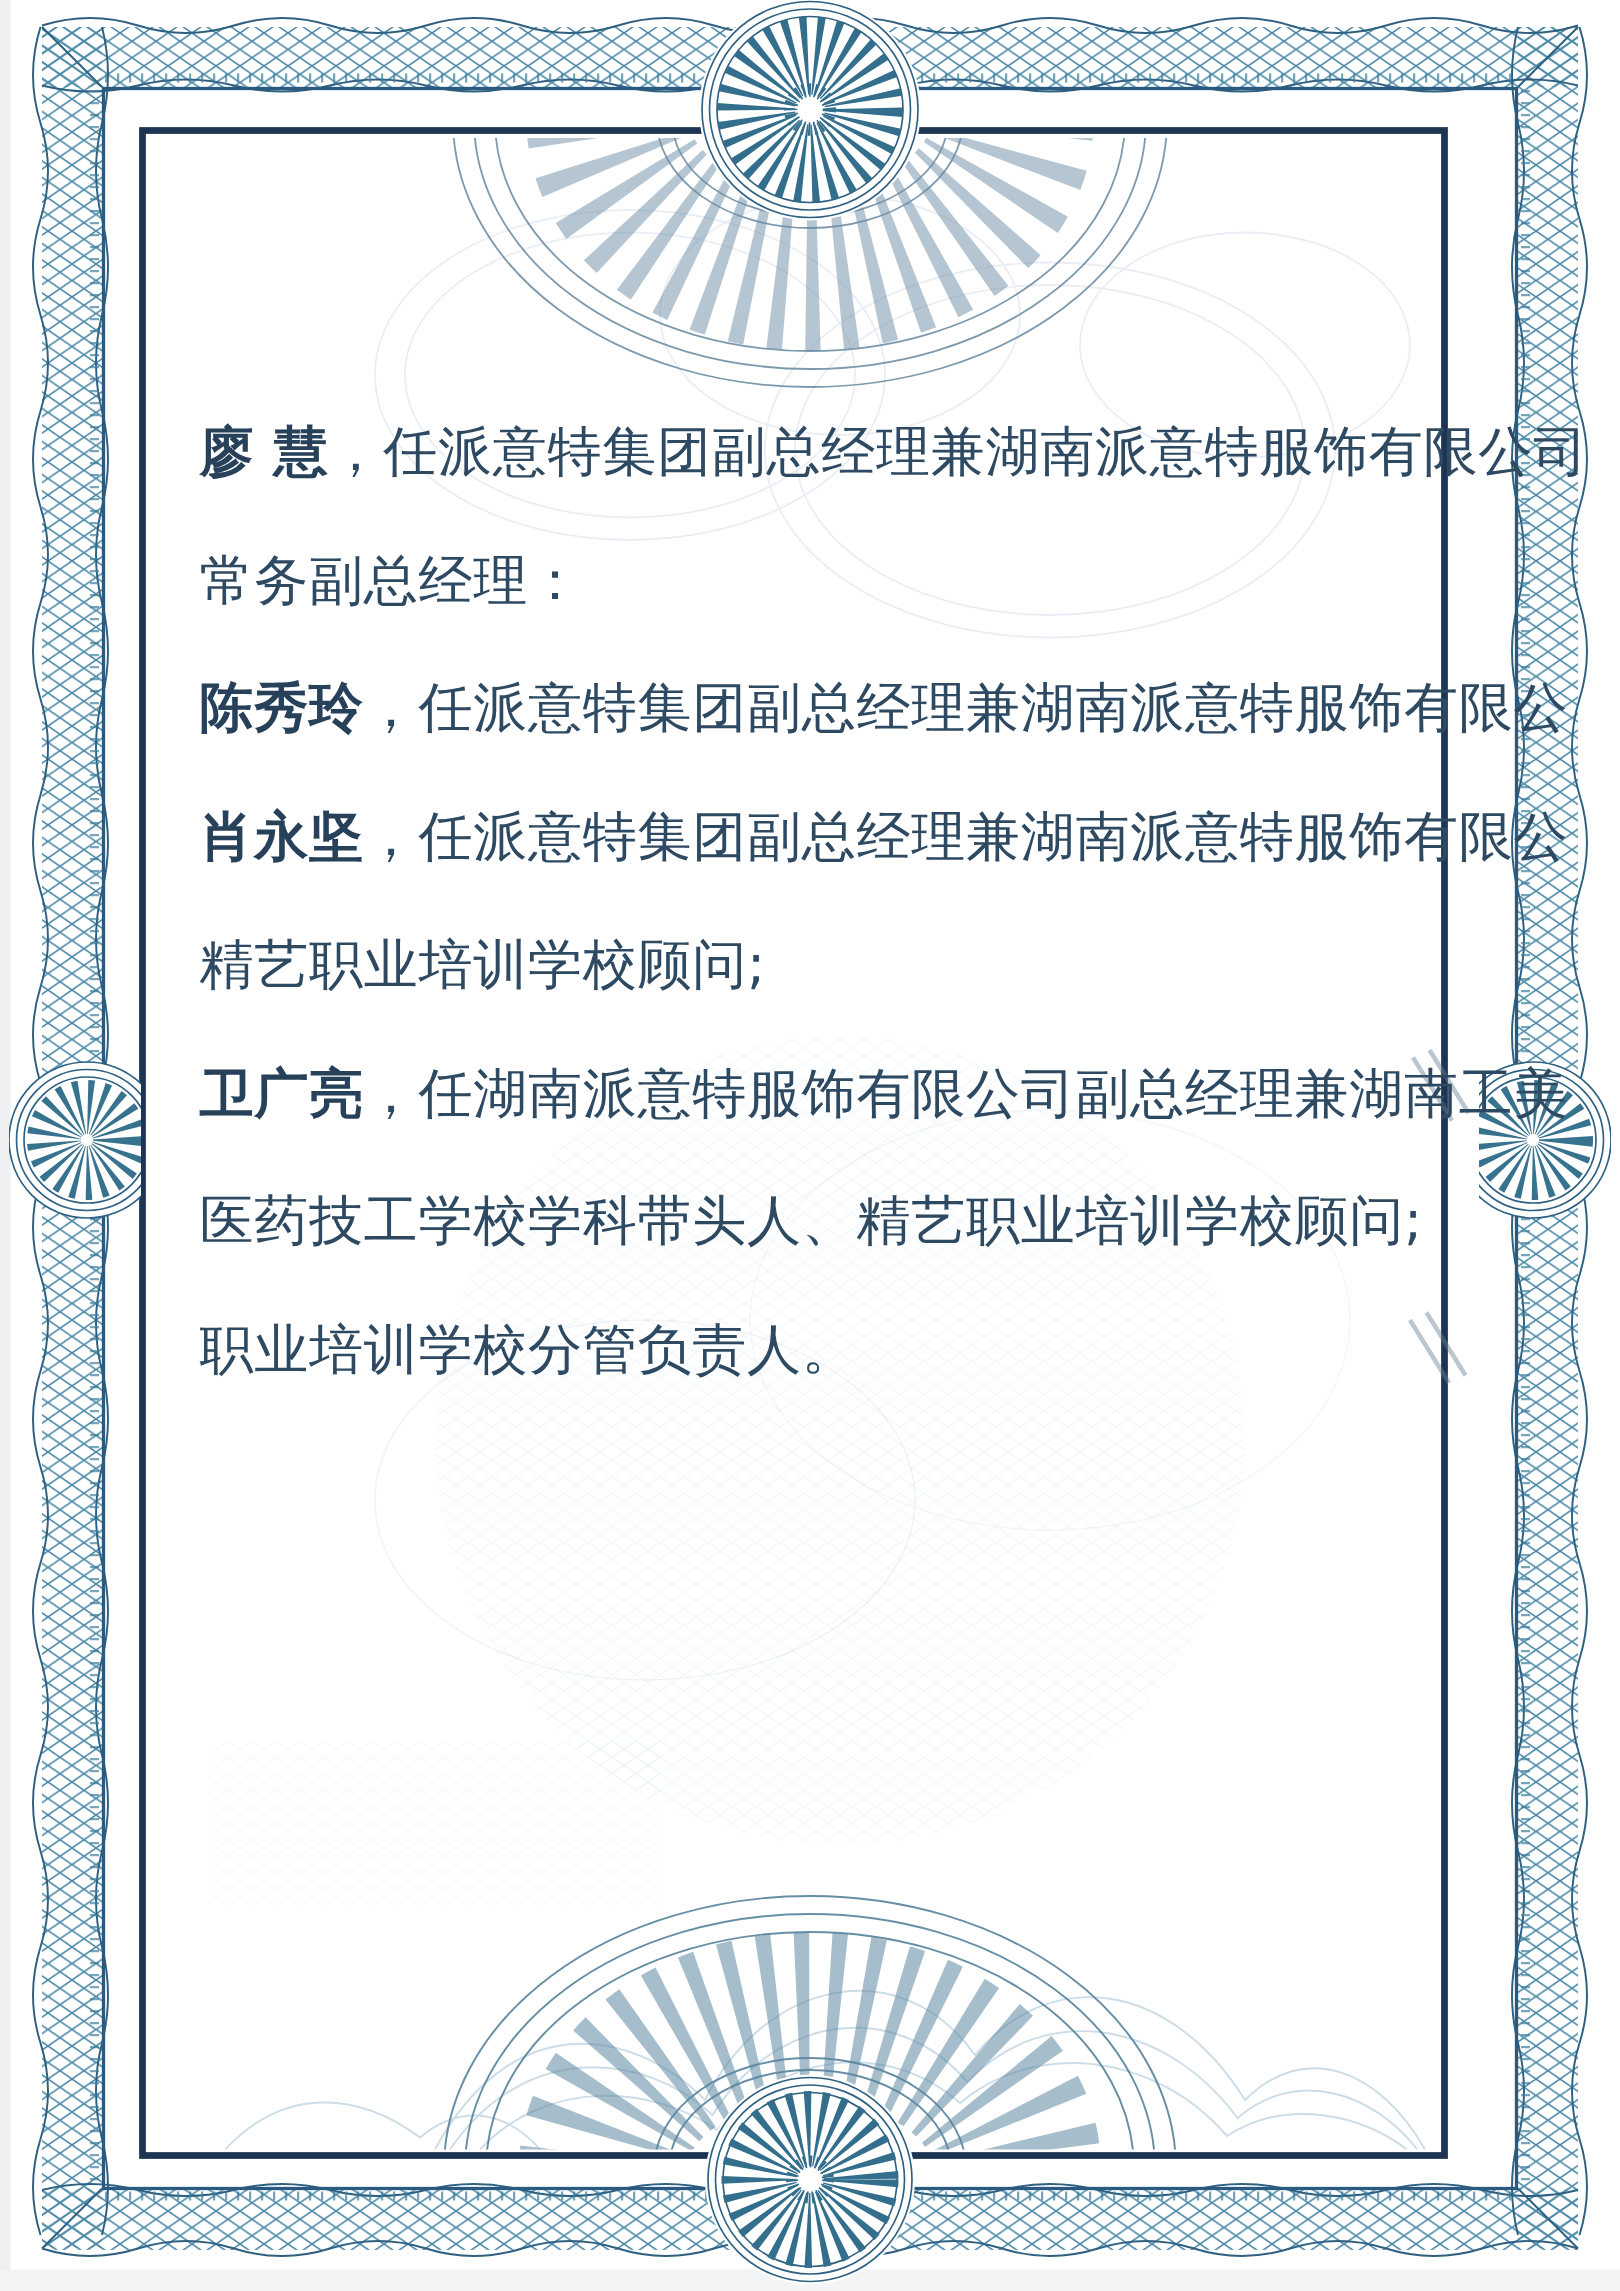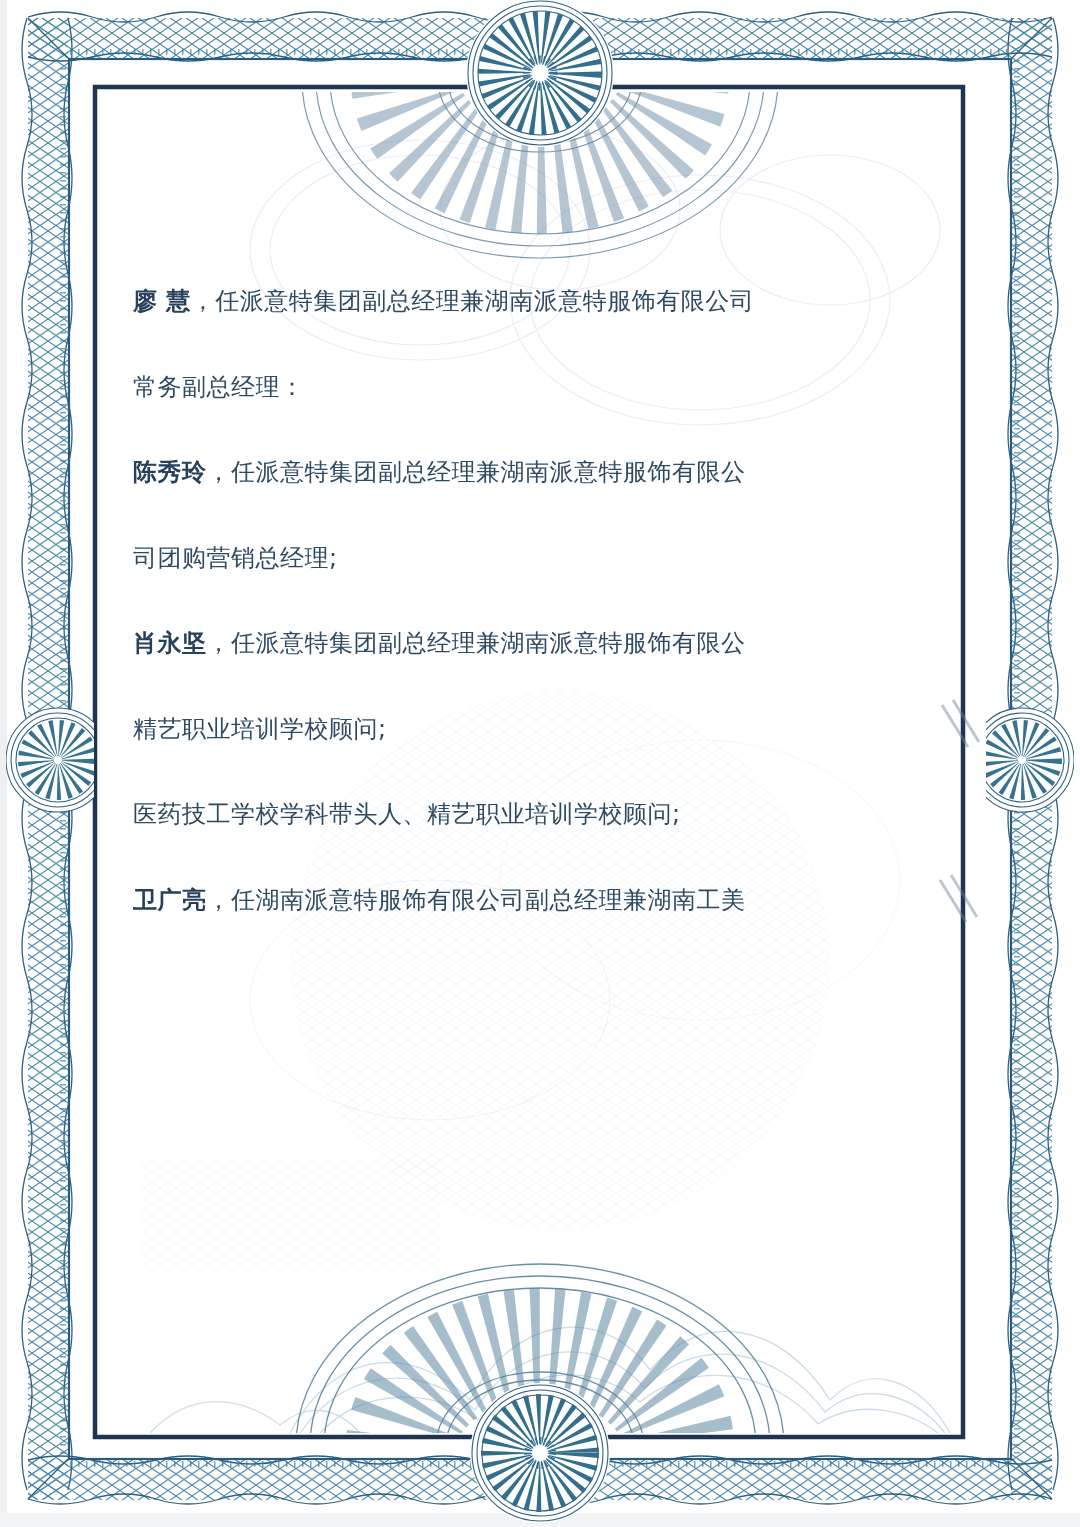--- a/index.html
+++ b/index.html
@@ -6,21 +6,21 @@
   body{
     width:1080px;height:1527px;position:relative;overflow:hidden;
     background:#ffffff;
     font-family:"DejaVu Sans","Liberation Sans",sans-serif;
   }
   .edge-left{position:absolute;left:0;top:0;width:7px;height:100%;background:#edeff1;}
   .edge-bottom{position:absolute;left:0;bottom:0;width:100%;height:14px;background:#f2f4f6;}
   .ornament-svg{position:absolute;left:0;top:0;}
   .text-block{
     position:absolute;left:133px;top:259px;width:845px;
-    font-size:24px;line-height:85.5px;color:#2e4a63;
+    font-size:36px;line-height:85.5px;color:#2e4a63;
     letter-spacing:0.5px;
   }
   .line{white-space:nowrap;}
   .nm{font-weight:bold;color:#28415a;}
 </style>
 </head>
 <body>
 
 <div class="edge-left"></div>
 <div class="edge-bottom"></div>
@@ -163,18 +163,18 @@
         <circle cx="1022" cy="760" r="52"></circle>
     </g>
     <circle cx="1022" cy="760" r="22" fill="none" stroke="#37738f" stroke-width="36" stroke-dasharray="2.5 4"></circle>
   </g>
 </svg>
 
 <div class="text-block">
   <div class="line"><span class="nm">廖 慧</span><span>，任派意特集团副总经理兼湖南派意特服饰有限公司</span></div>
   <div class="line"><span class="nm"></span><span>常务副总经理：</span></div>
   <div class="line"><span class="nm">陈秀玲</span><span>，任派意特集团副总经理兼湖南派意特服饰有限公</span></div>
-  <div class="line"><span class="nm"></span><span>司团购营销总经理;</span></div>
   <div class="line"><span class="nm">肖永坚</span><span>，任派意特集团副总经理兼湖南派意特服饰有限公</span></div>
   <div class="line"><span class="nm"></span><span>精艺职业培训学校顾问;</span></div>
+  <div class="line"><span class="nm">卫广亮</span><span>，任湖南派意特服饰有限公司副总经理兼湖南工美</span></div>
   <div class="line"><span class="nm"></span><span>医药技工学校学科带头人、精艺职业培训学校顾问;</span></div>
-  <div class="line"><span class="nm">卫广亮</span><span>，任湖南派意特服饰有限公司副总经理兼湖南工美</span></div>
+  <div class="line"><span class="nm"></span><span>职业培训学校分管负责人。</span></div>
 </div>
 
 </body></html>

